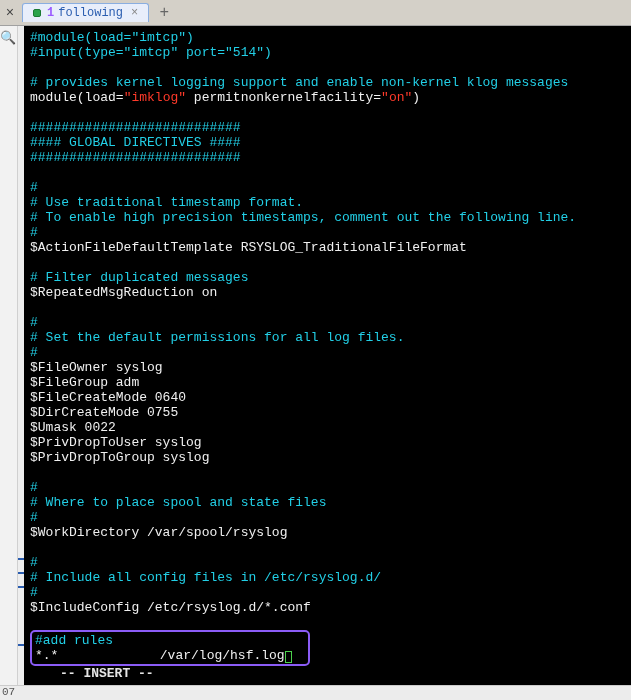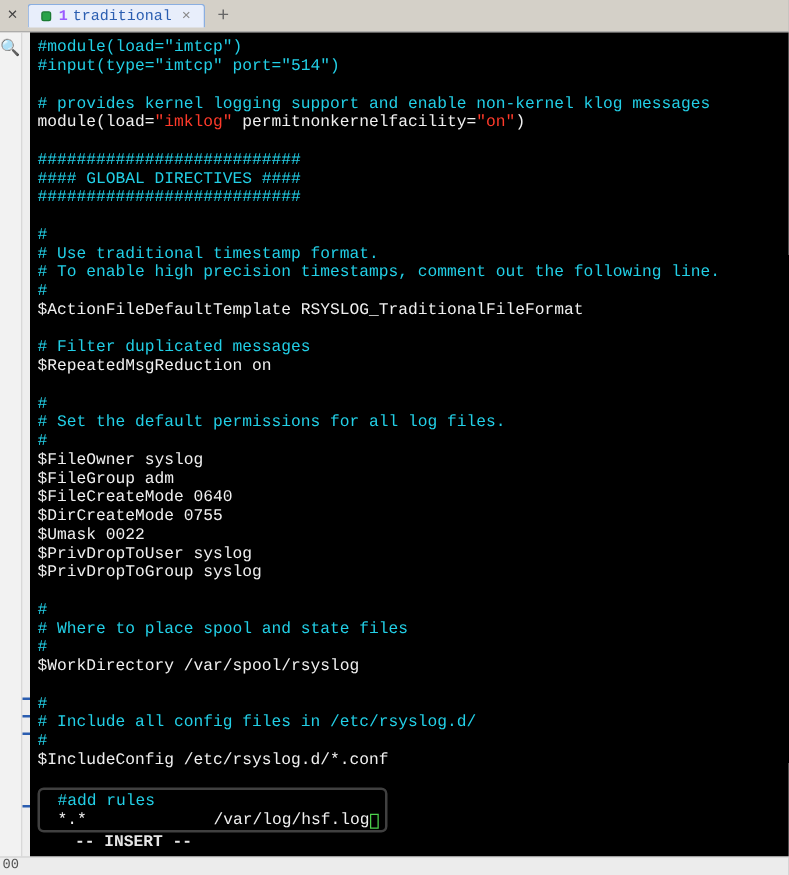--- a/index.html
+++ b/index.html
@@ -112,23 +112,23 @@
   background: #ececec;
   border-top: 1px solid #ccc;
   font-size: 11px;
   color: #555;
   padding-left: 2px;
 }
 .c-cyan { color: #22cfe6; }
 .c-white { color: #f0f0f0; margin-top: 20px; }
 .c-red { color: #ff3a2a; }
 .highlight-box {
-  border: 2px solid #404040;
+  border: 2px solid #8b5cf6;
   border-radius: 5px;
-  padding: 1px 14px;
+  padding: 1px 3px;
   display: inline-block;
 }
 .cursor-cell {
   display: inline-block;
   width: 7px;
   height: 12px;
   border: 1px solid #4cd24c;
   vertical-align: text-bottom;
 }
 .l { display: block; min-height: 15px; }
@@ -136,35 +136,35 @@
 </style>
 </head>
 <body>
 
 <div class="window">
   <div class="tab-bar">
     <div class="tab-close">×</div>
     <div class="tab">
       <span class="dot"></span>
       <span class="num">1</span>
-      <span>traditional</span>
+      <span>following</span>
       <span class="tab-x">×</span>
     </div>
     <div class="tab-add">+</div>
   </div>
 
   <div class="main">
     <div class="gutter">
       <span class="search">🔍</span>
     </div>
     <div class="left-ruler">
       <div class="mark" style="top:532px"></div>
       <div class="mark" style="top:546px"></div>
       <div class="mark" style="top:560px"></div>
       <div class="mark" style="top:618px"></div>
     </div>
     <div class="editor" id="editor"><span class="l"><span class="c-cyan">#module(load="imtcp")</span></span><span class="l"><span class="c-cyan">#input(type="imtcp" port="514")</span></span><span class="l">&nbsp;</span><span class="l"><span class="c-cyan"># provides kernel logging support and enable non-kernel klog messages</span></span><span class="l"><span class="c-white">module(load=</span><span class="c-red">"imklog"</span><span class="c-white"> permitnonkernelfacility=</span><span class="c-red">"on"</span><span class="c-white">)</span></span><span class="l">&nbsp;</span><span class="l"><span class="c-cyan">###########################</span></span><span class="l"><span class="c-cyan">#### GLOBAL DIRECTIVES ####</span></span><span class="l"><span class="c-cyan">###########################</span></span><span class="l">&nbsp;</span><span class="l"><span class="c-cyan">#</span></span><span class="l"><span class="c-cyan"># Use traditional timestamp format.</span></span><span class="l"><span class="c-cyan"># To enable high precision timestamps, comment out the following line.</span></span><span class="l"><span class="c-cyan">#</span></span><span class="l"><span class="c-white">$ActionFileDefaultTemplate RSYSLOG_TraditionalFileFormat</span></span><span class="l">&nbsp;</span><span class="l"><span class="c-cyan"># Filter duplicated messages</span></span><span class="l"><span class="c-white">$RepeatedMsgReduction on</span></span><span class="l">&nbsp;</span><span class="l"><span class="c-cyan">#</span></span><span class="l"><span class="c-cyan"># Set the default permissions for all log files.</span></span><span class="l"><span class="c-cyan">#</span></span><span class="l"><span class="c-white">$FileOwner syslog</span></span><span class="l"><span class="c-white">$FileGroup adm</span></span><span class="l"><span class="c-white">$FileCreateMode 0640</span></span><span class="l"><span class="c-white">$DirCreateMode 0755</span></span><span class="l"><span class="c-white">$Umask 0022</span></span><span class="l"><span class="c-white">$PrivDropToUser syslog</span></span><span class="l"><span class="c-white">$PrivDropToGroup syslog</span></span><span class="l">&nbsp;</span><span class="l"><span class="c-cyan">#</span></span><span class="l"><span class="c-cyan"># Where to place spool and state files</span></span><span class="l"><span class="c-cyan">#</span></span><span class="l"><span class="c-white">$WorkDirectory /var/spool/rsyslog</span></span><span class="l">&nbsp;</span><span class="l"><span class="c-cyan">#</span></span><span class="l"><span class="c-cyan"># Include all config files in /etc/rsyslog.d/</span></span><span class="l"><span class="c-cyan">#</span></span><span class="l"><span class="c-white">$IncludeConfig /etc/rsyslog.d/*.conf</span></span><span class="l">&nbsp;</span><div class="highlight-box" style="width: 280px;"><span class="l"><span class="c-cyan">#add rules</span></span><span class="l"><span class="c-white">*.*             /var/log/hsf.log</span><span class="cursor-cell"></span></span></div><span class="l"><span class="mode-line">-- INSERT --</span></span></div>
   </div>
 
   <div class="statusbar">
-    <span>00</span>
+    <span>07</span>
   </div>
 </div>
 
 </body></html>

